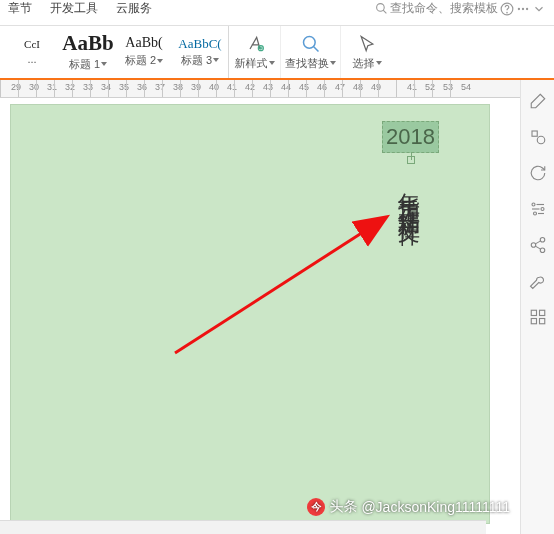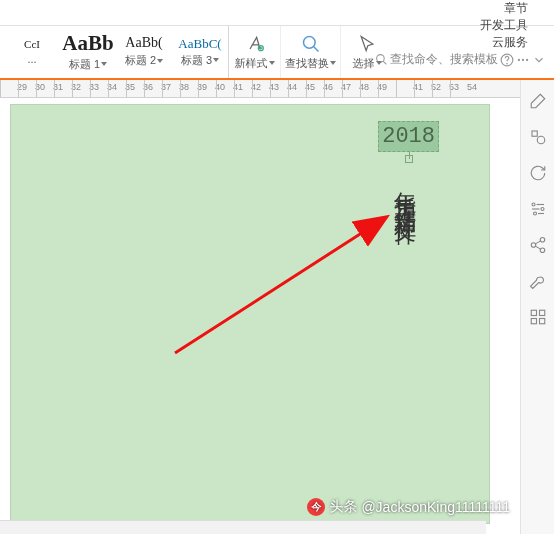--- a/index.html
+++ b/index.html
@@ -1,41 +1,41 @@
 <!DOCTYPE html>
 <html><head>
 <meta charset="utf-8">
 <style>
 * { margin: 0; padding: 0; box-sizing: border-box; }
 body { font-family: "Microsoft YaHei", Arial, sans-serif; background: #fff; width: 554px; height: 534px; overflow: hidden; position: relative; }
-.menubar { display: flex; align-items: flex-end; height: 26px; padding: 0 8px; font-size: 12px; color: #444; border-bottom: 1px solid #e0e0e0; flex-direction: column; }
+.menubar { display: flex; align-items: flex-start; height: 26px; padding: 0 8px; font-size: 12px; color: #444; border-bottom: 1px solid #e0e0e0; }
 .menubar .menu-item { margin-right: 18px; cursor: pointer; }
 .menubar .right { margin-left: auto; display: flex; align-items: center; gap: 2px; color: #888; }
 .menubar .right svg { display: block; }
 .toolbar { display: flex; align-items: center; height: 54px; border-bottom: 2px solid #f97316; padding: 0 4px; }
 .style-group { display: flex; border-right: 1px solid #d8d8d8; height: 100%; }
 .style-item { width: 56px; display: flex; flex-direction: column; align-items: center; justify-content: center; cursor: pointer; }
 .style-item .preview { font-family: Georgia, serif; color: #222; line-height: 1; }
 .style-item:nth-child(1) .preview { font-size: 11px; }
 .style-item:nth-child(2) .preview { font-size: 21px; font-weight: bold; }
 .style-item:nth-child(3) .preview { font-size: 14px; }
 .style-item:nth-child(4) .preview { font-size: 13px; color: #0369a1; }
 .style-item .label { font-size: 11px; color: #555; margin-top: 3px; display: flex; align-items: center; gap: 1px; }
 .tool-btn { display: flex; flex-direction: column; align-items: center; justify-content: center; width: 52px; height: 100%; cursor: pointer; border-right: 1px solid #eee; }
 .tool-btn:last-child { border-right: none; }
 .tool-btn .icon { color: #555; }
 .tool-btn .label { font-size: 11px; color: #555; margin-top: 2px; display: flex; align-items: center; gap: 1px; }
 .tool-btn.wide { width: 60px; }
 .ruler { height: 18px; background: #f5f5f5; border-bottom: 1px solid #d0d0d0; font-size: 9px; color: #888; position: relative; overflow: hidden; }
 .ruler .ticks { display: flex; position: absolute; left: 0; top: 0; }
-.ruler .tick { width: 18px; text-align: left; border-left: 1px solid #c8c8c8; height: 18px; padding-left: 16px; line-height: 14px; }
+.ruler .tick { width: 18px; text-align: left; border-left: 1px solid #c8c8c8; height: 18px; padding-left: 10px; line-height: 14px; }
 .canvas-area { position: absolute; top: 98px; left: 0; right: 34px; bottom: 0; overflow: hidden; background: #fff; }
 .page { position: absolute; top: 6px; left: 10px; width: 480px; height: 420px; background: #cbe6c7; border: 1px solid #b8d4b4; }
 .doc-text { position: absolute; right: 50px; top: 16px; }
-.year-box { font-size: 22px; color: #4a664a; font-family: Liberation Mono, monospace; padding: 2px 3px; background: #9ac9a0; border: 1px dashed #7aa87a; display: inline-block; margin-bottom: 18px; position: relative; }
+.year-box { font-size: 22px; color: #4a664a; font-family: Liberation Sans, sans-serif; padding: 2px 3px; background: #9ac9a0; border: 1px dashed #7aa87a; display: inline-block; margin-bottom: 18px; position: relative; }
 .year-box::after { content: ""; position: absolute; bottom: -8px; left: 50%; width: 1px; height: 8px; background: #7aa87a; }
 .year-box::before { content: ""; position: absolute; bottom: -12px; left: 50%; width: 6px; height: 6px; border: 1px solid #7aa87a; transform: translateX(-50%); background: #cbe6c7; }
 .vertical-text { writing-mode: vertical-rl; font-size: 22px; color: #333; font-family: "SimSun", serif; letter-spacing: 4px; margin-left: 12px; margin-top: 4px; }
 .arrow { position: absolute; top: 110px; left: 170px; pointer-events: none; }
 .sidebar { position: absolute; right: 0; top: 80px; bottom: 0; width: 34px; background: #f7f7f7; border-left: 1px solid #e2e2e2; display: flex; flex-direction: column; align-items: center; padding-top: 12px; gap: 18px; }
 .sidebar .side-btn { color: #888; cursor: pointer; }
 .scrollbar-h { position: absolute; bottom: 0; left: 0; right: 34px; height: 14px; background: #f2f2f2; border-top: 1px solid #dcdcdc; }
 .watermark { position: absolute; bottom: 18px; right: 44px; color: #fff; font-size: 14px; display: flex; align-items: center; gap: 4px; text-shadow: 0 0 3px rgba(0,0,0,.8); }
 .watermark .logo { width: 18px; height: 18px; background: #ee3c3c; border-radius: 50%; display: inline-flex; align-items: center; justify-content: center; color: #fff; font-size: 10px; font-weight: bold; }
 .triangle-down { display:inline-block; width:0; height:0; border-left:3px solid transparent; border-right:3px solid transparent; border-top:4px solid #777; }

